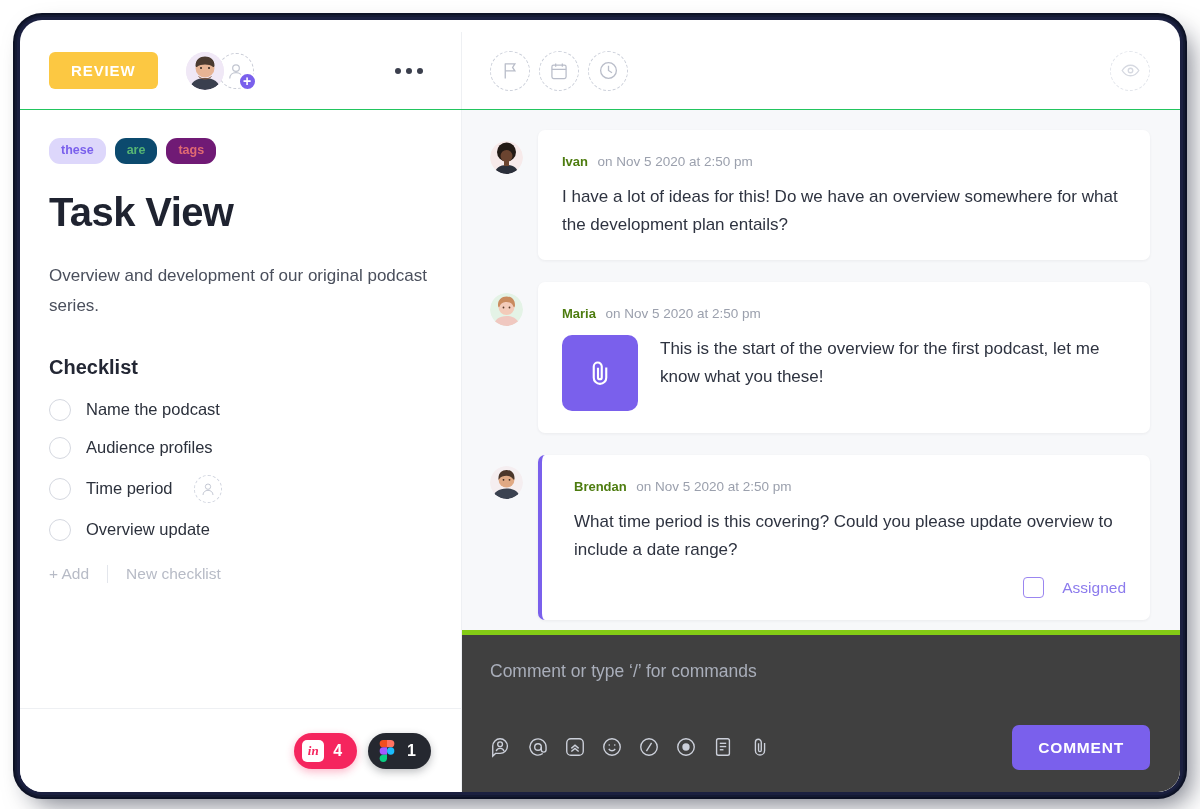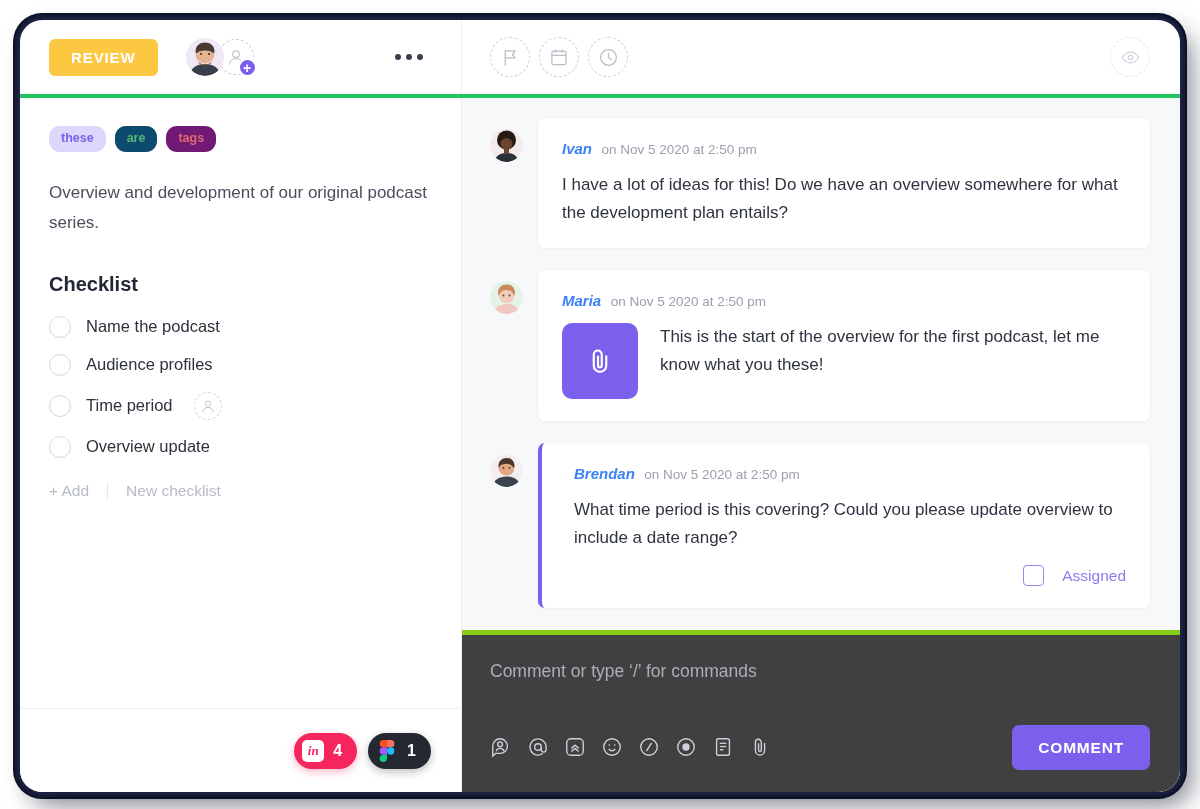--- a/index.html
+++ b/index.html
@@ -23,22 +23,23 @@
     overflow: hidden;
     display: flex;
     flex-direction: column;
   }
 
   
   .topbar {
     height: 78px;
     display: flex;
     align-items: center;
-    border-bottom: 4px solid #22c55e;
+    border-bottom: 1px solid #22c55e;
     flex: 0 0 auto;
+    margin-top: 12px;
   }
   .topbar-left {
     width: 442px;
     height: 100%;
     display: flex;
     align-items: center;
     padding: 0 30px 0 29px;
     border-right: 1px solid #eef0f3;
   }
   .review-badge {
@@ -237,21 +238,21 @@
   .c-card {
     flex: 1;
     background: #fff;
     border-radius: 7px;
     padding: 22px 24px 22px 24px;
     box-shadow: 0 1px 3px rgba(30,35,55,0.06);
     min-width: 0;
   }
   .c-card.highlight { border-left: 4px solid #7a60ec; padding-left: 32px; }
   .c-head { margin-bottom: 13px; }
-  .c-name { font-size: 15px; font-weight: bold; color: #3b82f6; font-style: italic; }
+  .c-name { font-size: 13px; font-weight: bold; color: #4d7c0f; }
   .c-time { font-size: 13.5px; color: #9ba0ad; margin-left: 5px; }
   .c-text { font-size: 17px; color: #2e3340; line-height: 1.62; }
   .c-attach-row { display: flex; align-items: flex-start; gap: 22px; }
   .attach-tile {
     width: 76px; height: 76px;
     background: #7a60ec;
     border-radius: 10px;
     display: flex; align-items: center; justify-content: center;
     flex: 0 0 auto;
     cursor: pointer;
@@ -384,20 +385,21 @@
 
     <div class="left-panel">
       <div class="left-content">
 
         <div class="tags-row">
           <span class="tag" style="background:#ddd7fb;color:#7a60ec">these</span>
           <span class="tag" style="background:#0c4a6e;color:#56b574">are</span>
           <span class="tag" style="background:#701a75;color:#e06a72">tags</span>
         </div>
 
+        <h1 class="page-title">Task View</h1>
         <p class="page-desc">Overview and development of our original podcast series.</p>
 
         <h2 class="section-title">Checklist</h2>
 
         <div class="check-row">
           <span class="check-circle"></span>
           <span class="check-label">Name the podcast</span>
         </div>
         <div class="check-row">
           <span class="check-circle"></span>

